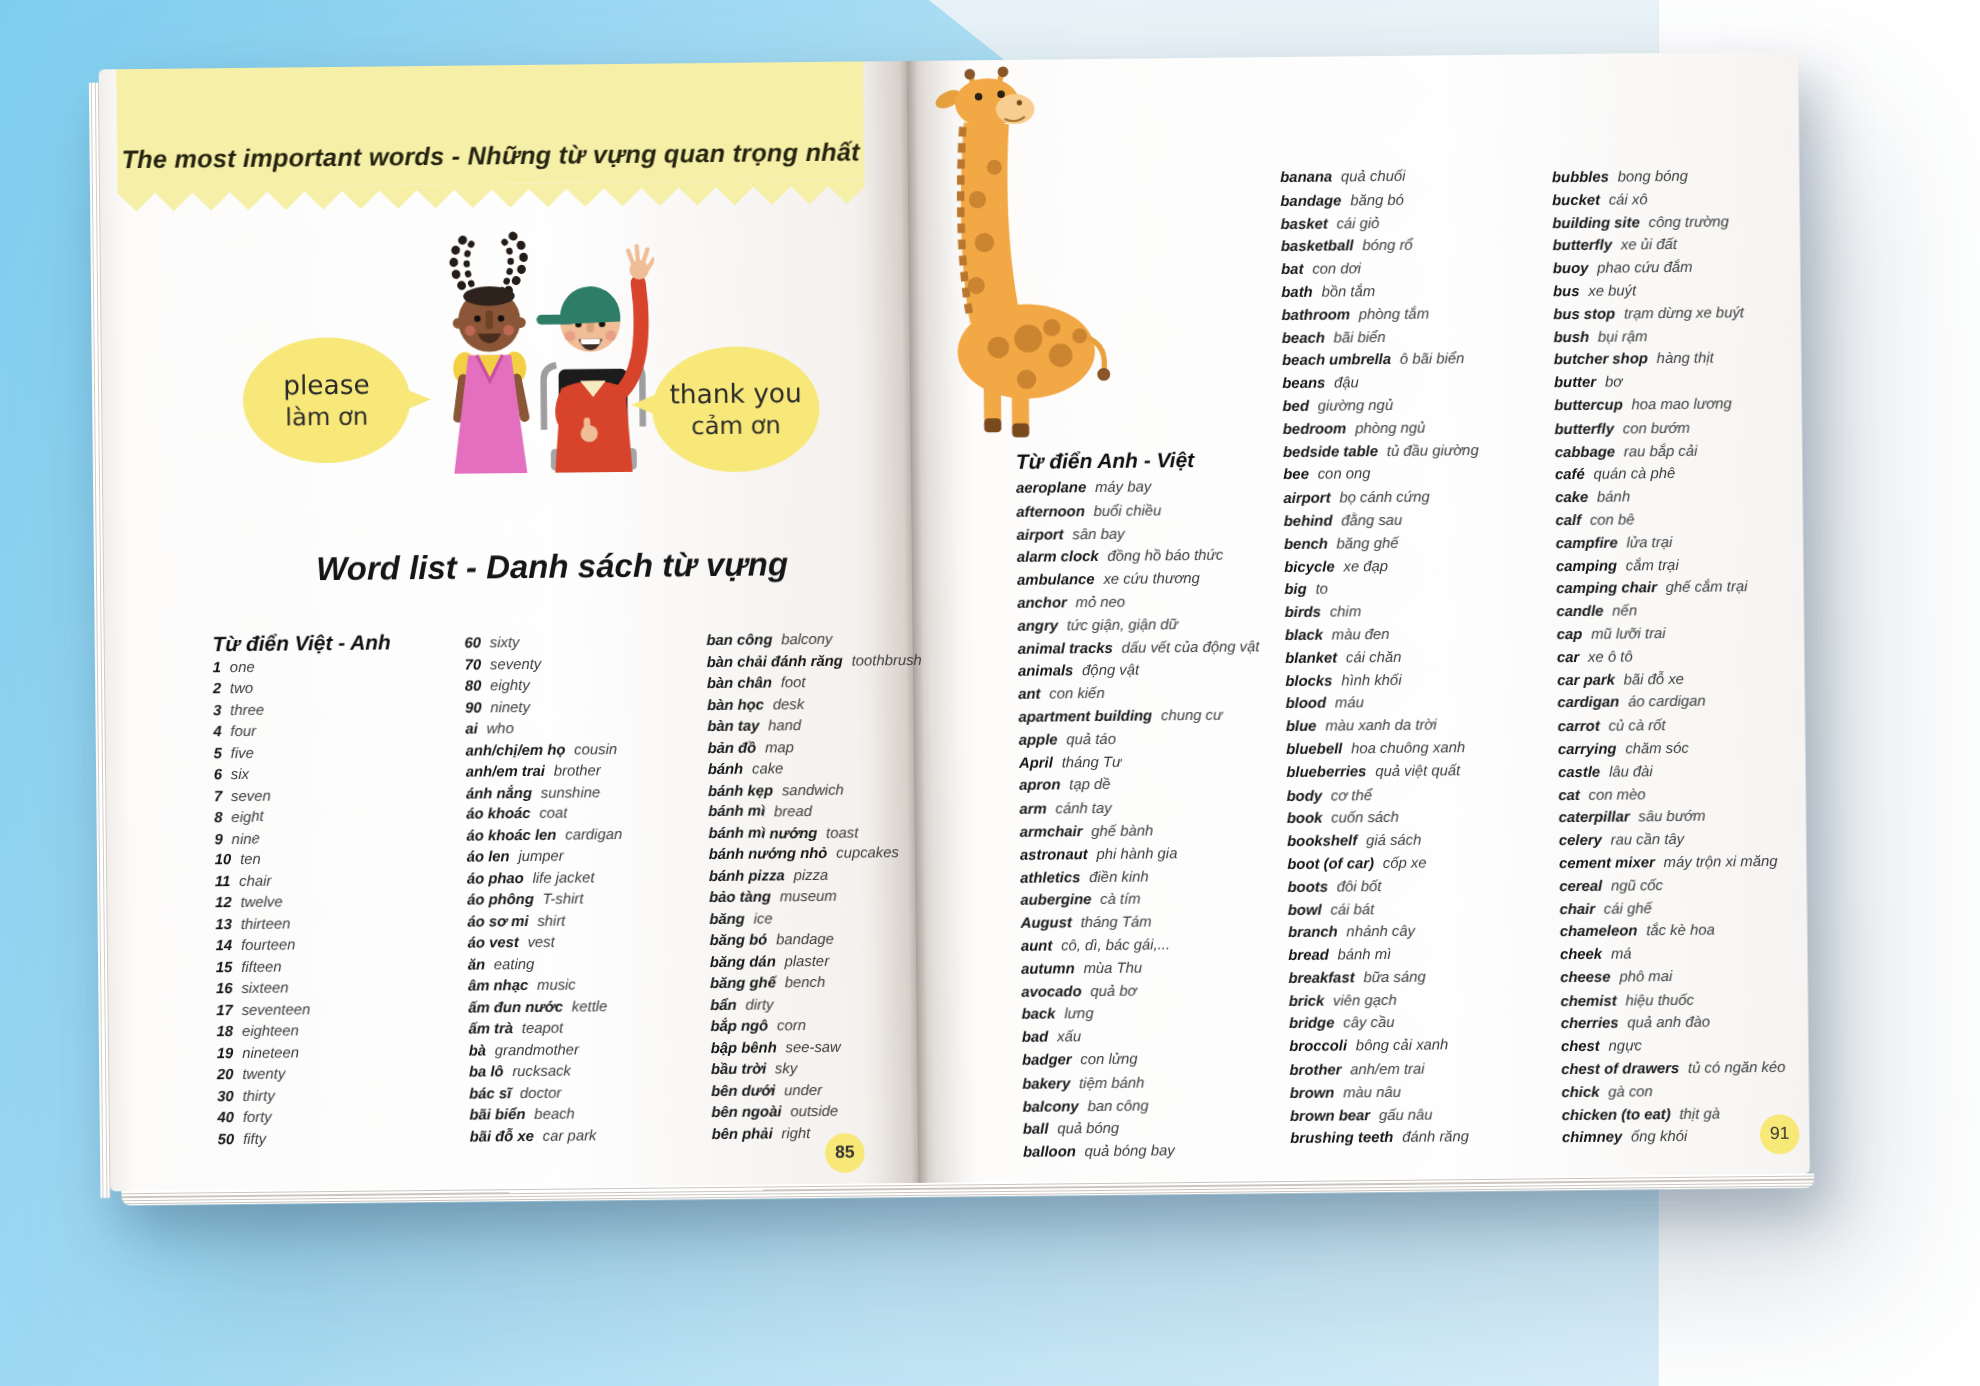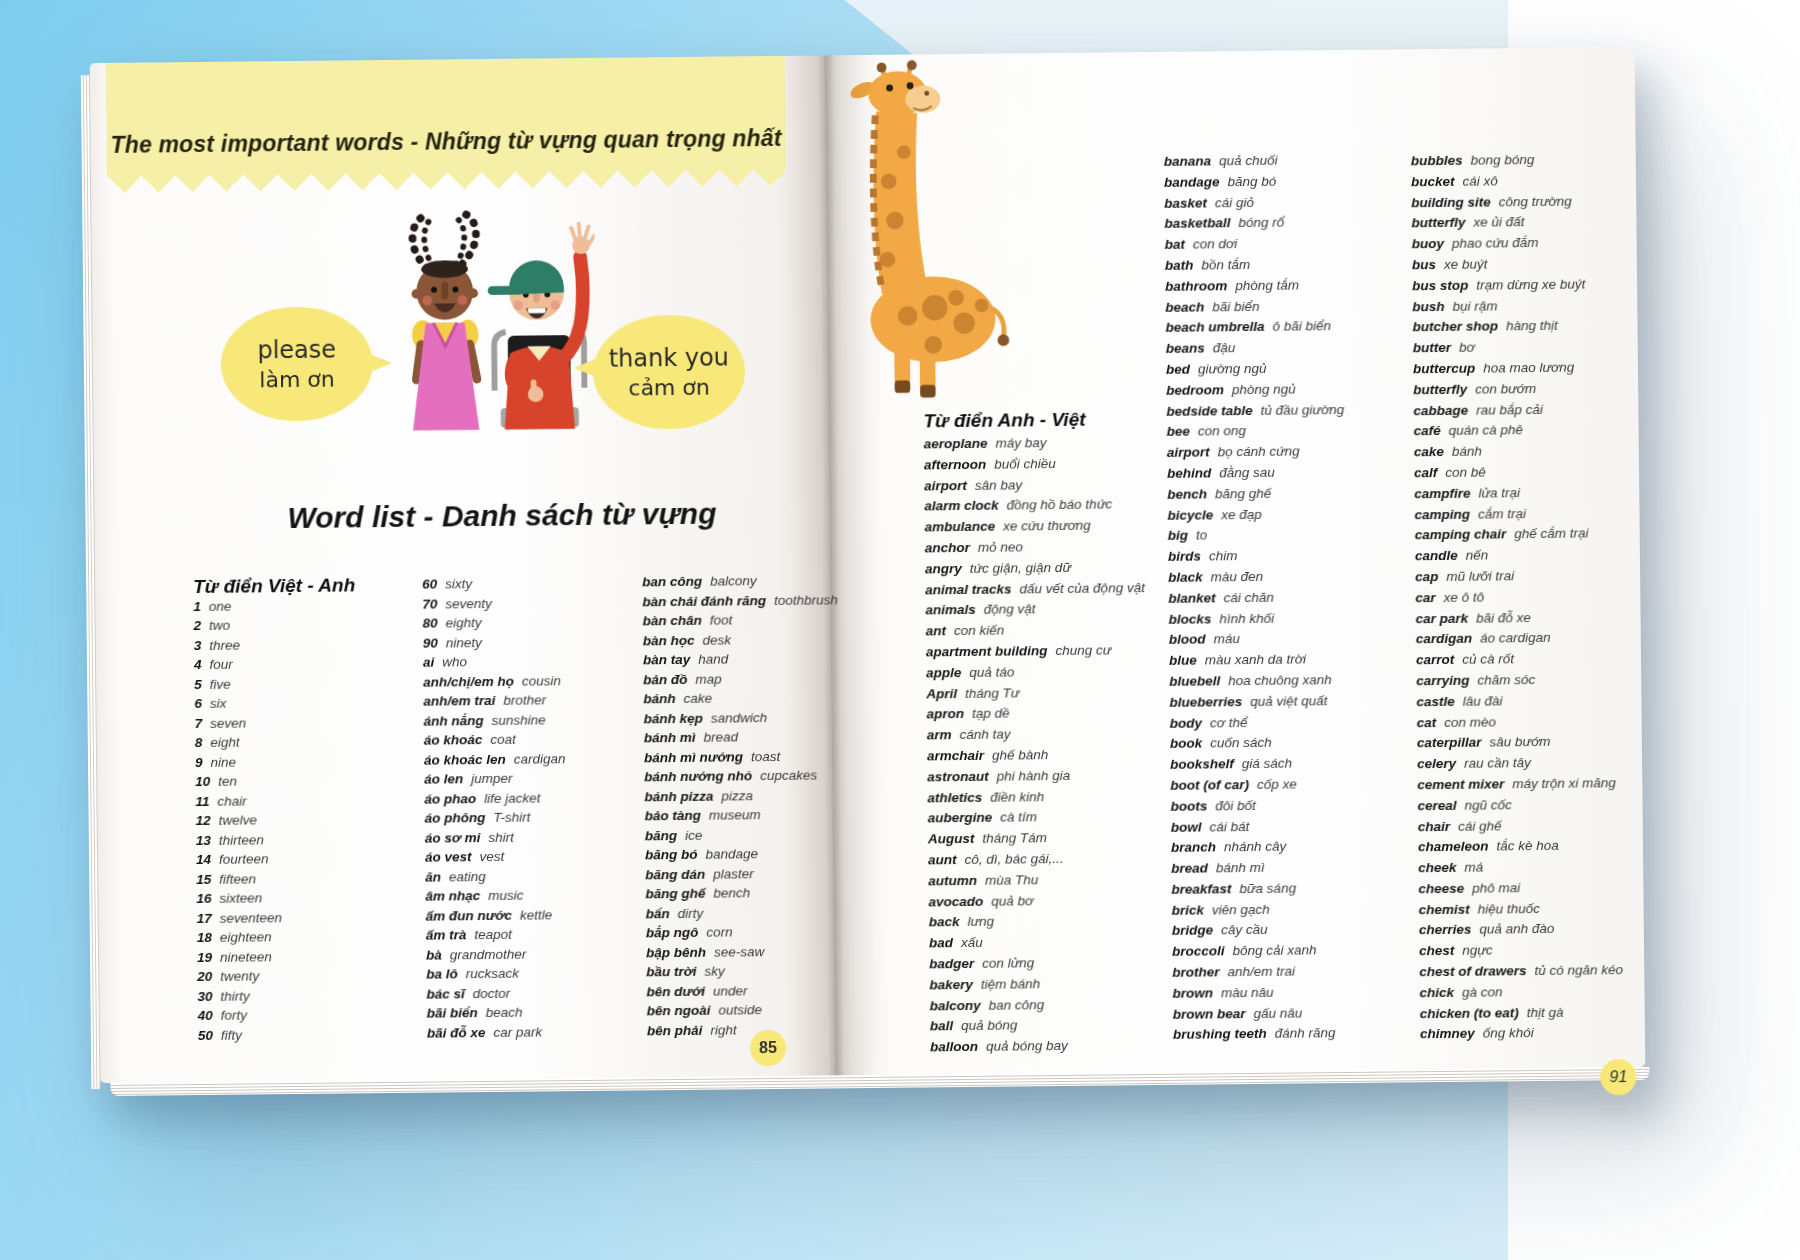--- a/index.html
+++ b/index.html
@@ -51,21 +51,21 @@
   .page.right .col-heading{height:22px;line-height:22px;margin-bottom:2px;}
   .lcol1{left:98px;top:515px;}
   .lcol2{left:327px;top:515px;}
   .lcol3{left:547px;top:515px;}
   .rcol1{left:95px;top:356px;}
   .rcol2{left:338px;top:100px;}
   .rcol3{left:585px;top:102px;}
   .pagenum{position:absolute;width:36px;height:36px;border-radius:50%;background:#f7e878;
     display:flex;align-items:center;justify-content:center;font-size:16px;color:#333;z-index:4;}
   .pagenum-left{left:650px;top:974px;font-weight:bold;}
-  .pagenum-right{left:765px;top:1012px;font-style:italic;}
+  .pagenum-right{left:765px;top:966px;}
   .giraffe-svg{position:absolute;left:10px;top:2px;z-index:1;}
 </style>
 </head>
 <body>
 
 <div class="scene">
   <div class="bg-wedge"></div>
 
   <div class="book">
     <div class="stack-bottom"></div>

